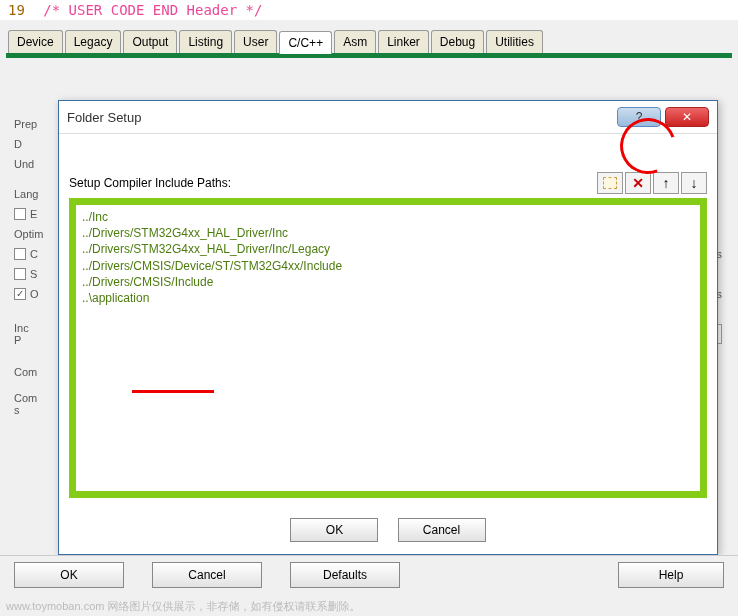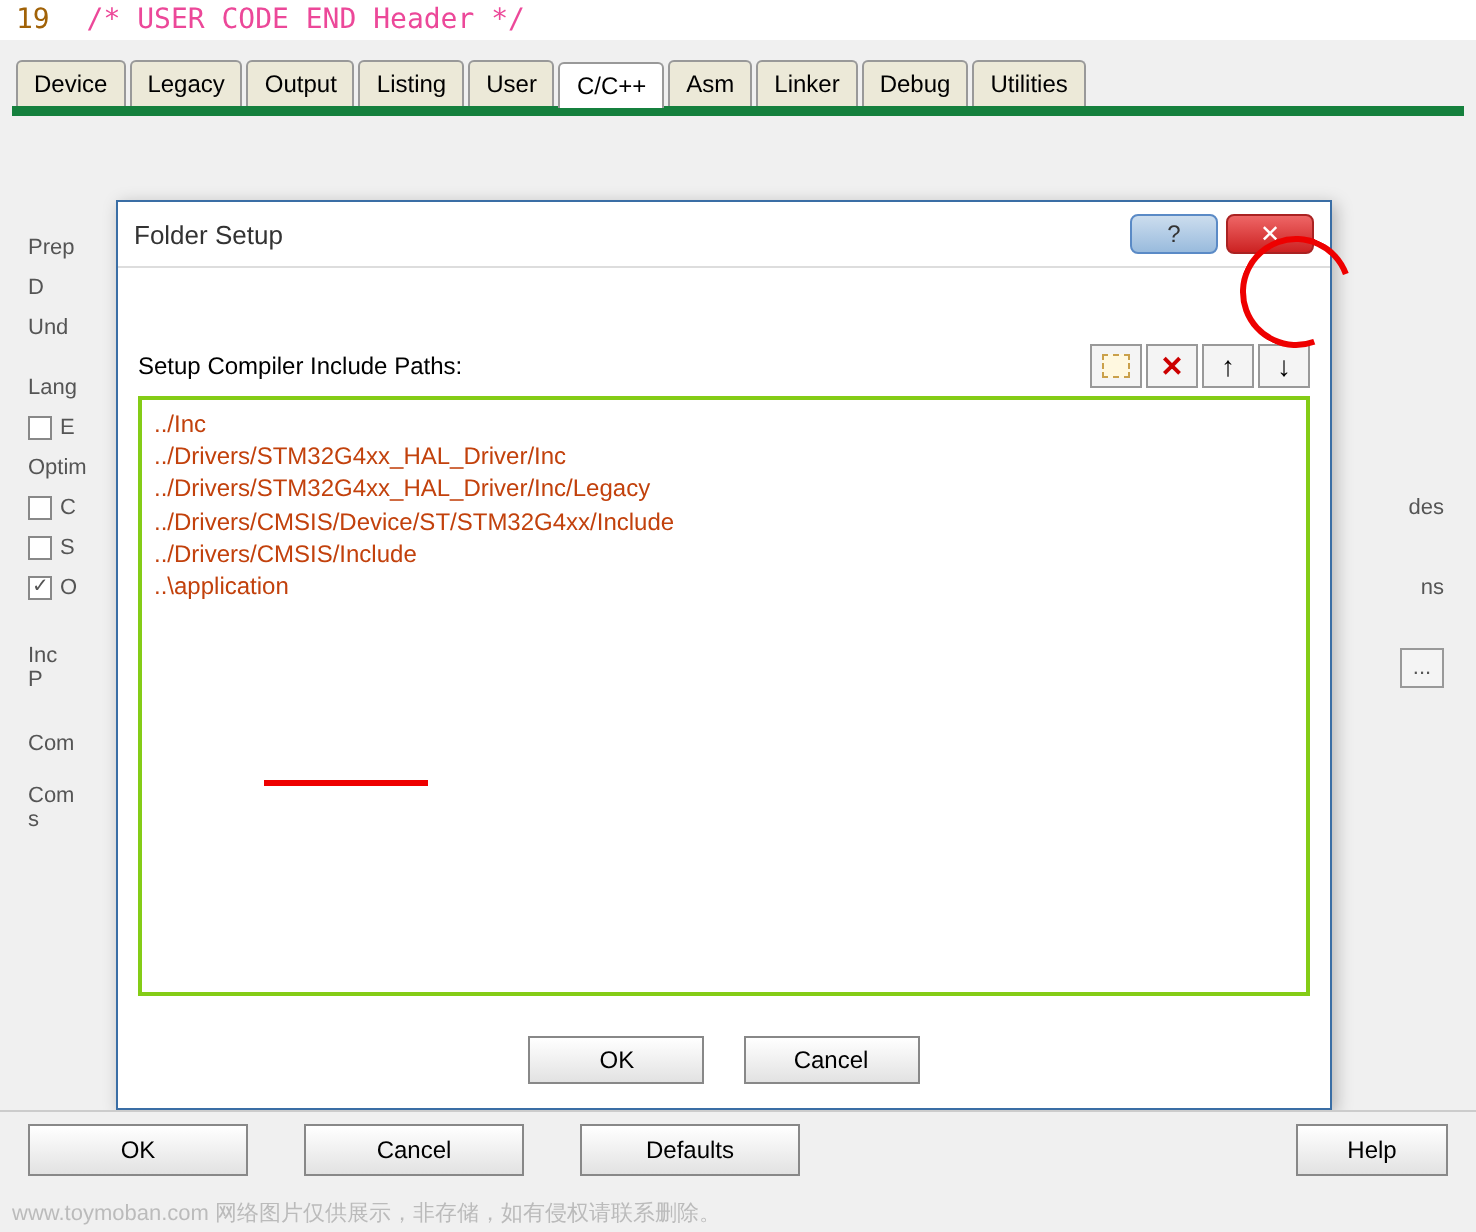--- a/index.html
+++ b/index.html
@@ -68,21 +68,21 @@
     .bg-dots-btn {
       width: 22px; height: 20px; border: 1px solid #999; background: #f4f4f4;
       display: inline-flex; align-items: center; justify-content: center;
       position: absolute; right: 16px;
     }
     
     .modal {
       position: absolute;
       left: 58px;
       top: 100px;
-      width: 608px;
+      width: 660px;
       background: #fff;
       border: 1px solid #3a6ea5;
       box-shadow: 2px 2px 8px rgba(0,0,0,0.25);
     }
     .modal-title {
       background: #fff;
       border-bottom: 1px solid #ddd;
       padding: 6px 8px;
       display: flex;
       align-items: center;
@@ -117,27 +117,27 @@
       margin-left: 2px;
       font-size: 14px;
       cursor: pointer;
     }
     .new-ico {
       width: 14px; height: 12px; border: 1px dashed #caa04a; background: #fff8e0;
     }
     .del-x { color: #c00; font-weight: bold; }
     .arrow { font-size: 14px; line-height: 1; }
     .list-box {
-      border: 2px solid #84cc16;
+      border: 7px solid #84cc16;
       background: #fff;
       min-height: 300px;
       padding: 4px 6px;
       font-size: 12px;
       line-height: 1.35;
-      color: #c2410c;
+      color: #4d7c0f;
       white-space: pre;
       font-family: Tahoma, sans-serif;
     }
     .btn-row {
       text-align: center;
       padding: 10px 0 12px;
     }
     .dlg-btn {
       width: 88px; height: 24px;
       border: 1px solid #888;
@@ -155,21 +155,21 @@
       gap: 28px;
       justify-content: center;
       background: #f0f0f0;
     }
     .btm-btn {
       width: 110px; height: 26px;
       border: 1px solid #888;
       background: linear-gradient(#fff, #e2e2e2);
       font-size: 12px;
     }
-    .btm-btn.help { margin-left: auto; width: 76px; }
+    .btm-btn.help { margin-left: auto; width: 106px; }
     .watermark {
       position: absolute;
       bottom: 2px; left: 6px;
       font-size: 11px; color: #bbb;
       font-family: "Microsoft YaHei", sans-serif;
     }
     
     .anno-circle {
       position: absolute;
       left: 620px; top: 118px;

